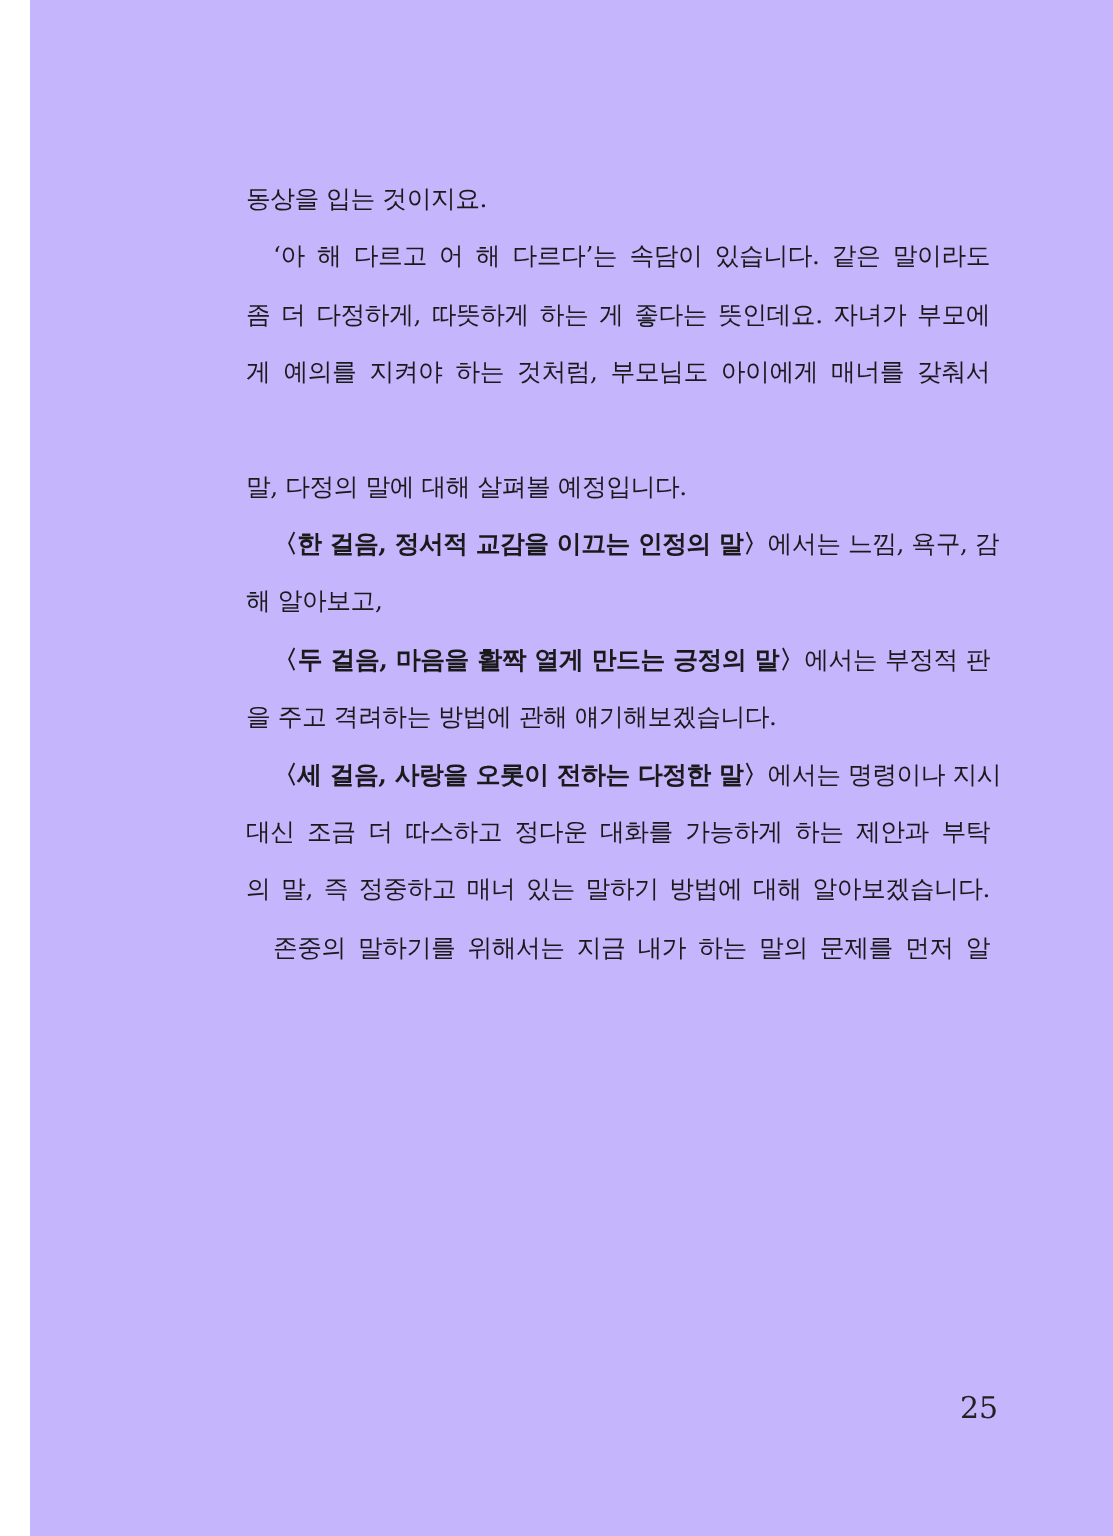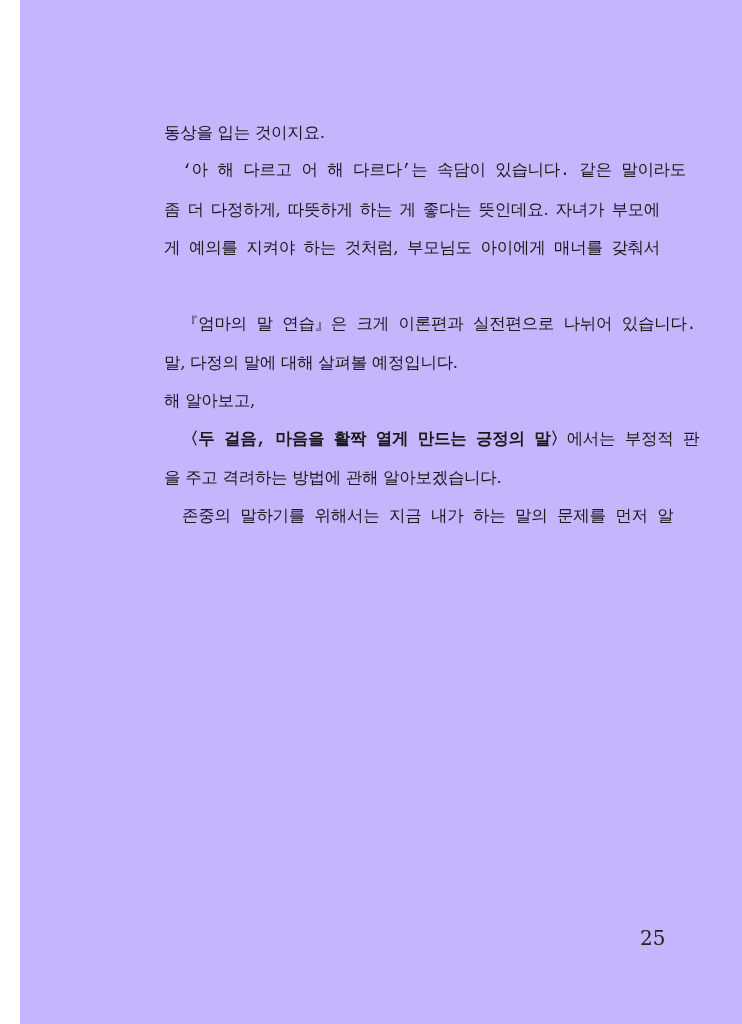--- a/index.html
+++ b/index.html
@@ -2,21 +2,21 @@
 <html><head>
 <meta charset="utf-8">
 <style>
   html, body { margin: 0; padding: 0; background: #ffffff; }
   body { width: 742px; height: 1024px; position: relative; overflow: hidden;
          font-family: "DejaVu Serif", "Liberation Serif", serif; color: #1a1a1a; }
   .page { position: absolute; left: 0; top: 0; width: 742px; height: 1024px; background: #c4b5fd; margin-left: 20px; }
   .text-block { position: absolute; left: 144px; top: 118px; width: 496px; }
   .line { height: 38.4px; line-height: 30px; font-size: 16.5px; white-space: nowrap;
           letter-spacing: -0.3px; }
-  .line.indent { padding-left: 18px; font-family: Liberation Mono, monospace; }
+  .line.indent { padding-left: 18px; }
   .line.justify { text-align: justify; text-align-last: justify; }
   .gap { height: 38px; }
   .bold { font-weight: bold; }
   .page-number { position: absolute; left: 620px; top: 926px; font-size: 20px; color: #222; }
 </style>
 </head>
 <body>
 
 <div class="page">
   <div class="text-block">
@@ -27,29 +27,34 @@
         <div>
           <div class="line indent justify"><span>‘아 해 다르고 어 해 다르다’는 속담이 있습니다. 같은 말이라도</span></div>
           <div class="line justify"><span>좀 더 다정하게, 따뜻하게 하는 게 좋다는 뜻인데요. 자녀가 부모에</span></div>
           <div class="line justify"><span>게 예의를 지켜야 하는 것처럼, 부모님도 아이에게 매너를 갖춰서</span></div>
         </div>
       </div>
     <div class="gap"></div>
     <div class="gap" style="height:0"></div>
     <div id="section2">
         <div>
-          <div class="line indent justify"><span>『엄마의 말 연습』은 크게 이론편과 실전편으로 나뉘어 있습니다.</span></div>
           <div class="line"><span>말, 다정의 말에 대해 살펴볼 예정입니다.</span></div>
         </div>
         <div>
+          <div class="line indent justify"><span class="bold">〈한 걸음, 정서적 교감을 이끄는 인정의 말〉</span><span>에서는 느낌, 욕구, 감</span></div>
           <div class="line"><span>해 알아보고,</span></div>
         </div>
         <div>
           <div class="line indent justify"><span class="bold">〈두 걸음, 마음을 활짝 열게 만드는 긍정의 말〉</span><span>에서는 부정적 판</span></div>
-          <div class="line"><span>을 주고 격려하는 방법에 관해 알아보겠습니다.</span></div>
+          <div class="line"><span>을 주고 격려하는 방법에 관해 얘기해보겠습니다.</span></div>
+        </div>
+        <div>
+          <div class="line indent justify"><span class="bold">〈세 걸음, 사랑을 오롯이 전하는 다정한 말〉</span><span>에서는 명령이나 지시</span></div>
+          <div class="line justify"><span>대신 조금 더 따스하고 정다운 대화를 가능하게 하는 제안과 부탁</span></div>
+          <div class="line justify"><span>의 말, 즉 정중하고 매너 있는 말하기 방법에 대해 알아보겠습니다.</span></div>
         </div>
         <div>
           <div class="line indent justify"><span>존중의 말하기를 위해서는 지금 내가 하는 말의 문제를 먼저 알</span></div>
         </div>
       </div>
   </div>
   <div class="page-number">25</div>
 </div>
 
 </body></html>

